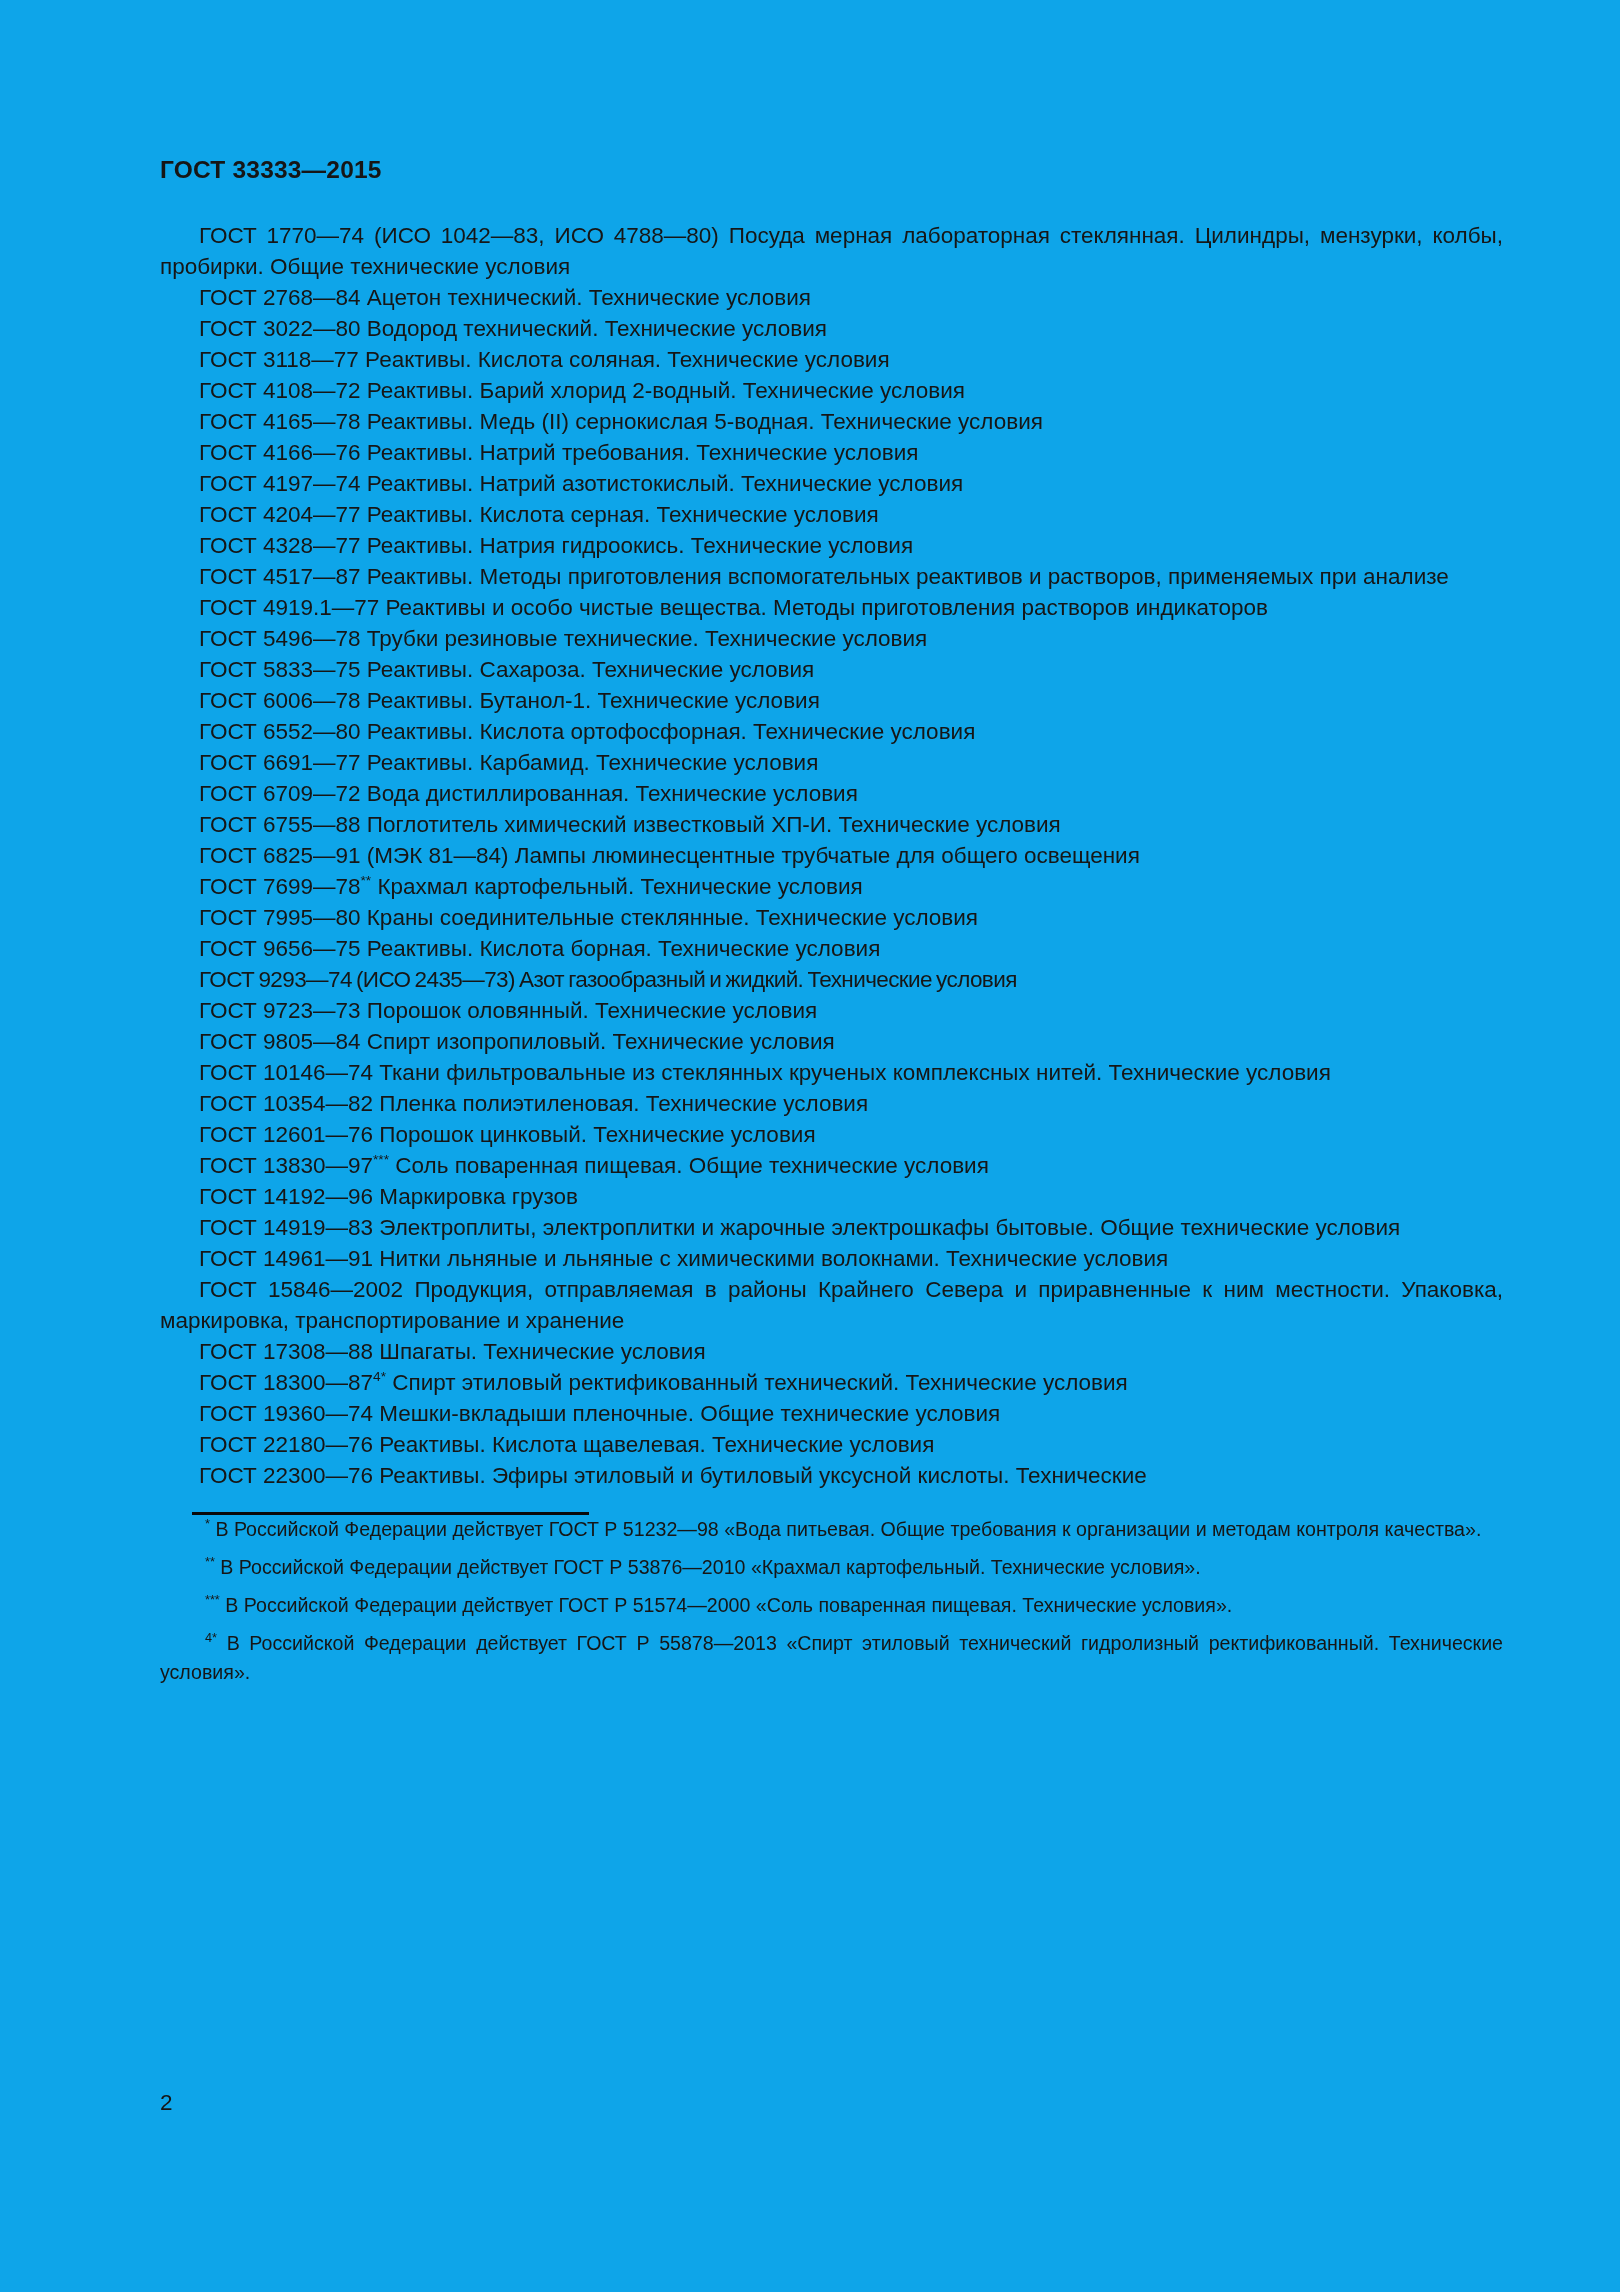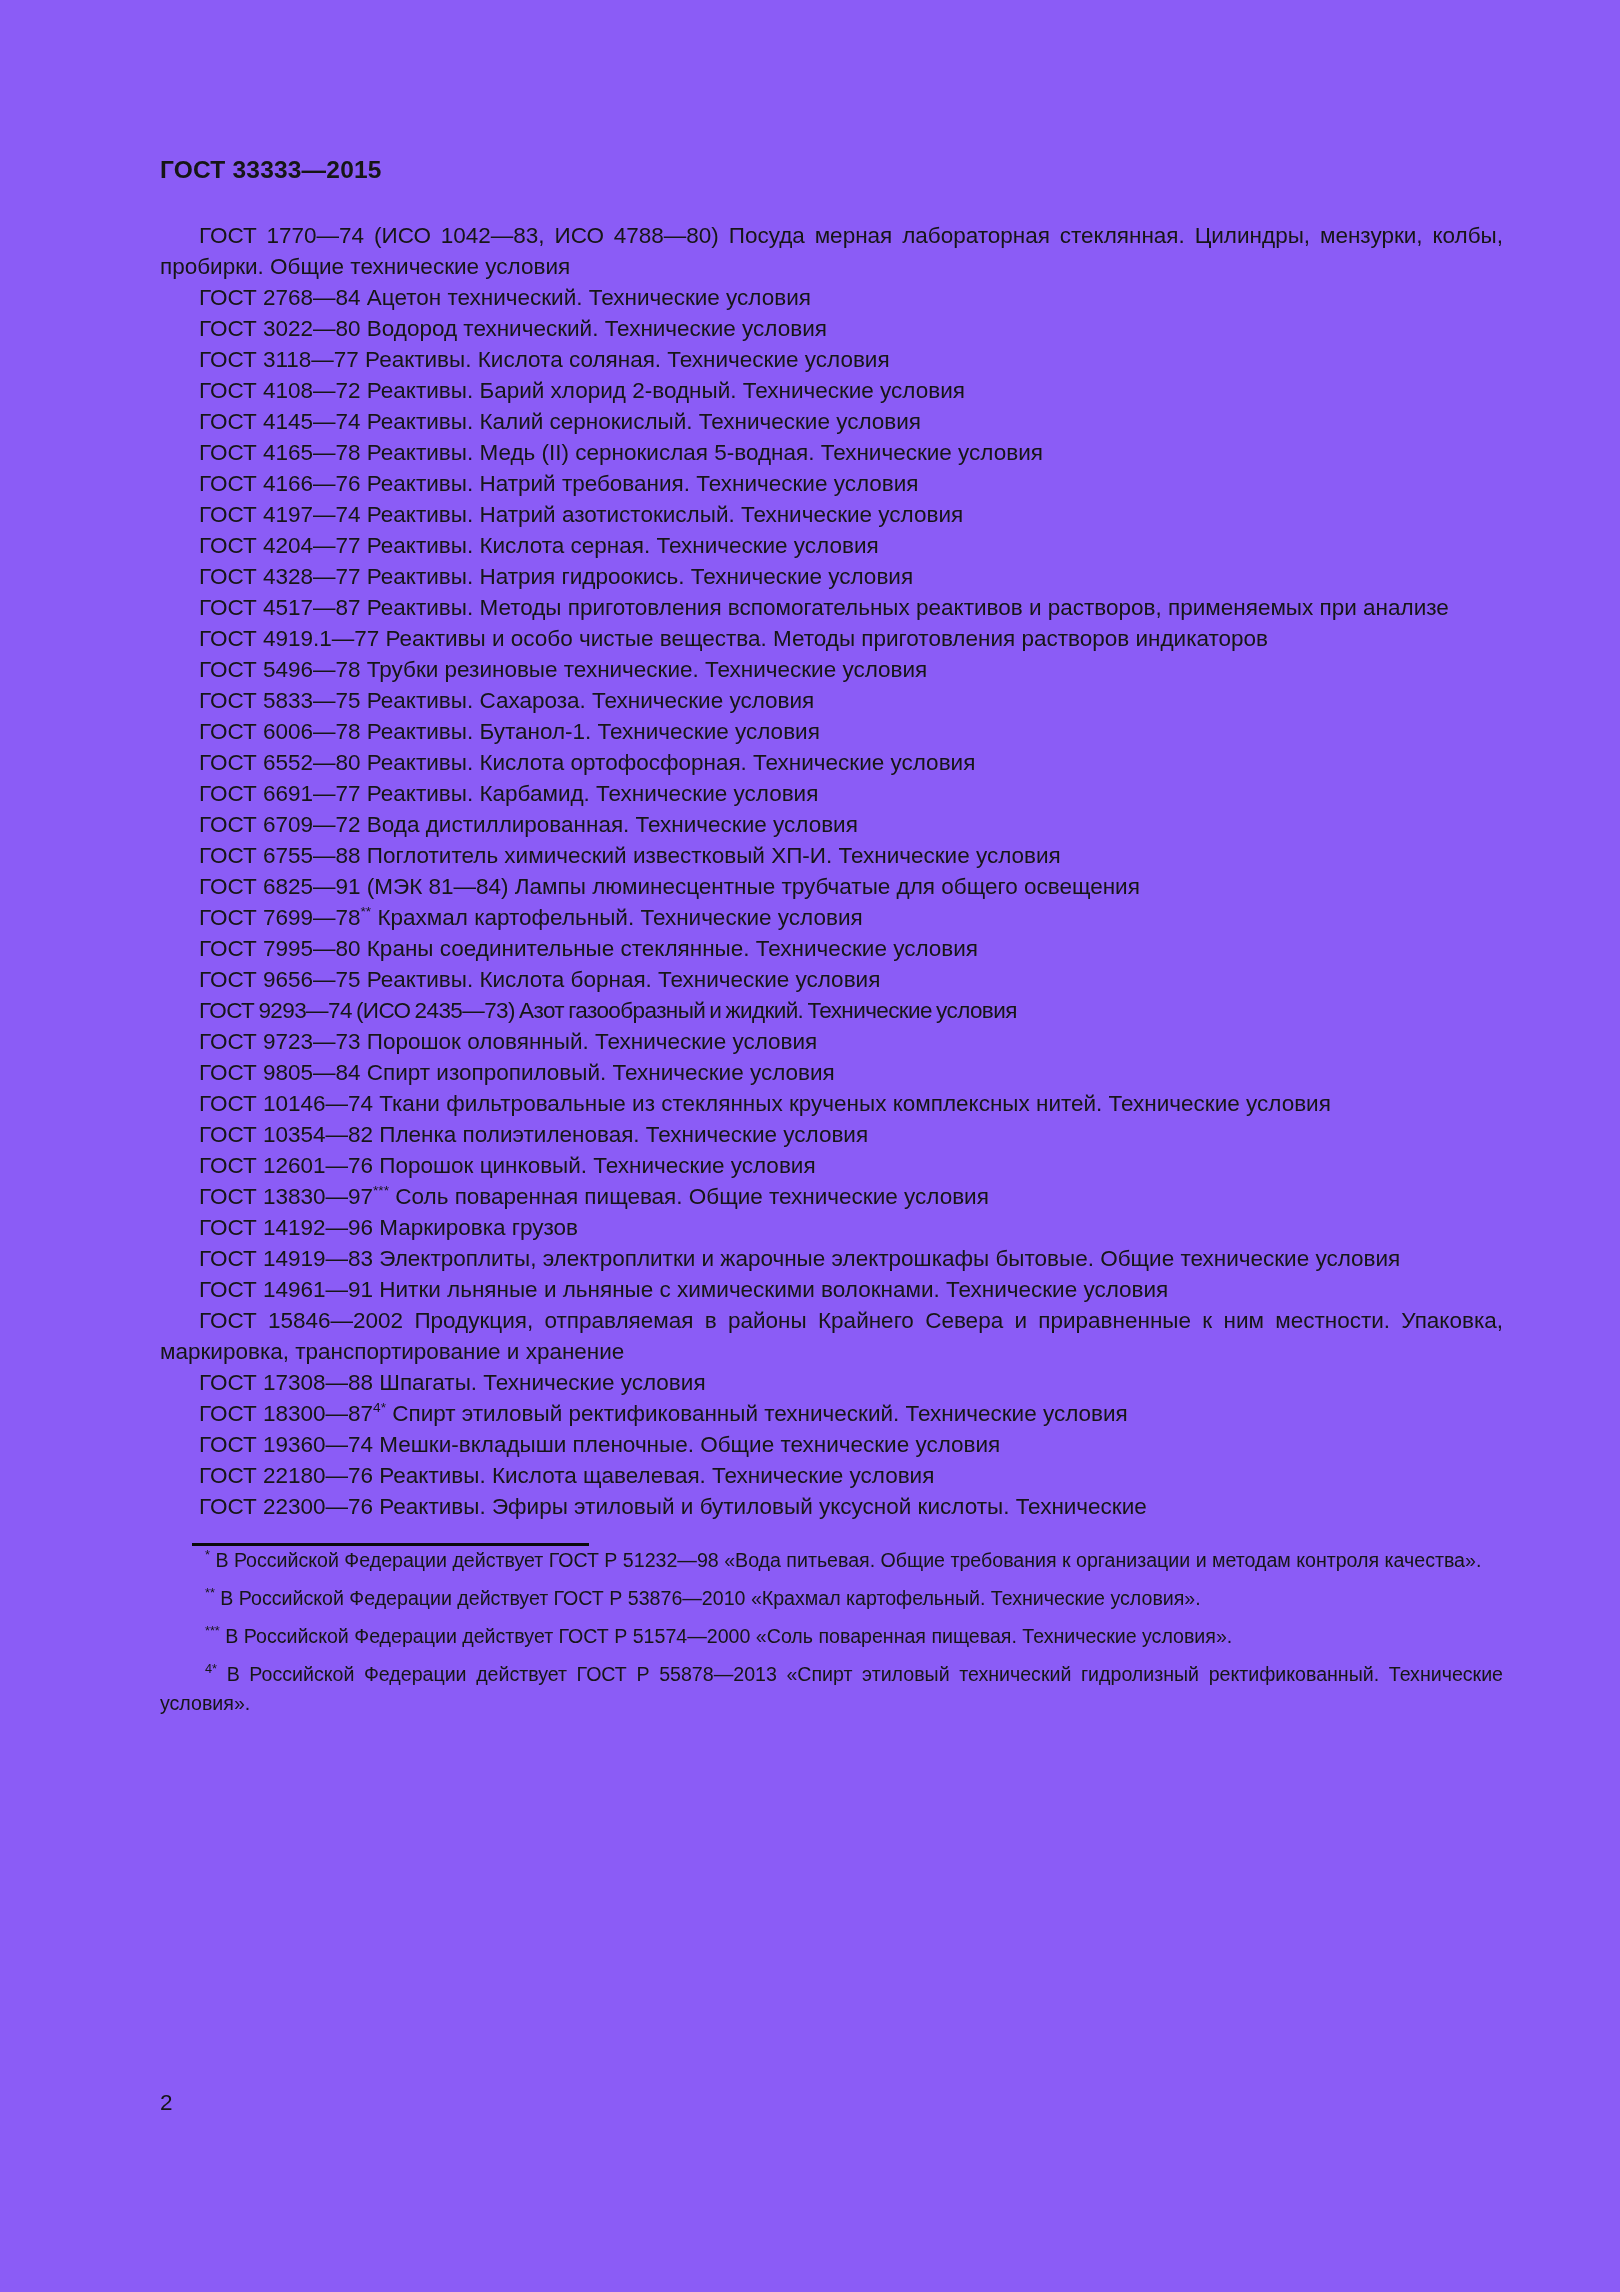--- a/index.html
+++ b/index.html
@@ -5,21 +5,21 @@
   html, body {
     margin: 0;
     padding: 0;
     background: #e8e8e8;
   }
   .page {
     position: relative;
     width: 1620px;
     height: 2293px;
     margin: 0 auto;
-    background: #8b5cf6;
+    background: #0ea5e9;
     color: #161616;
     font-family: "Liberation Sans", "DejaVu Sans", sans-serif;
     box-sizing: border-box;
     padding: 155px 118px 0 160px;
     overflow: hidden;
   }
   .doc-header {
     font-size: 24.5px;
     font-weight: bold;
     letter-spacing: 0.2px;
@@ -79,21 +79,20 @@
 <div class="page">
 
   <div class="doc-header">ГОСТ 33333—2015</div>
 
   <div class="refs">
       <p class="ref"><span>ГОСТ 1770—74 (ИСО 1042—83, ИСО 4788—80)</span> <span>Посуда мерная лабораторная стеклянная. Цилиндры, мензурки, колбы, пробирки. Общие технические условия</span></p>
       <p class="ref"><span>ГОСТ 2768—84</span> <span>Ацетон технический. Технические условия</span></p>
       <p class="ref"><span>ГОСТ 3022—80</span> <span>Водород технический. Технические условия</span></p>
       <p class="ref"><span>ГОСТ 3118—77</span> <span>Реактивы. Кислота соляная. Технические условия</span></p>
       <p class="ref"><span>ГОСТ 4108—72</span> <span>Реактивы. Барий хлорид 2-водный. Технические условия</span></p>
-      <p class="ref"><span>ГОСТ 4145—74</span> <span>Реактивы. Калий сернокислый. Технические условия</span></p>
       <p class="ref"><span>ГОСТ 4165—78</span> <span>Реактивы. Медь (II) сернокислая 5-водная. Технические условия</span></p>
       <p class="ref"><span>ГОСТ 4166—76</span> <span>Реактивы. Натрий требования. Технические условия</span></p>
       <p class="ref"><span>ГОСТ 4197—74</span> <span>Реактивы. Натрий азотистокислый. Технические условия</span></p>
       <p class="ref"><span>ГОСТ 4204—77</span> <span>Реактивы. Кислота серная. Технические условия</span></p>
       <p class="ref"><span>ГОСТ 4328—77</span> <span>Реактивы. Натрия гидроокись. Технические условия</span></p>
       <p class="ref"><span>ГОСТ 4517—87</span> <span>Реактивы. Методы приготовления вспомогательных реактивов и растворов, применяемых при анализе</span></p>
       <p class="ref"><span>ГОСТ 4919.1—77</span> <span>Реактивы и особо чистые вещества. Методы приготовления растворов индикаторов</span></p>
       <p class="ref"><span>ГОСТ 5496—78</span> <span>Трубки резиновые технические. Технические условия</span></p>
       <p class="ref"><span>ГОСТ 5833—75</span> <span>Реактивы. Сахароза. Технические условия</span></p>
       <p class="ref"><span>ГОСТ 6006—78</span> <span>Реактивы. Бутанол-1. Технические условия</span></p>

